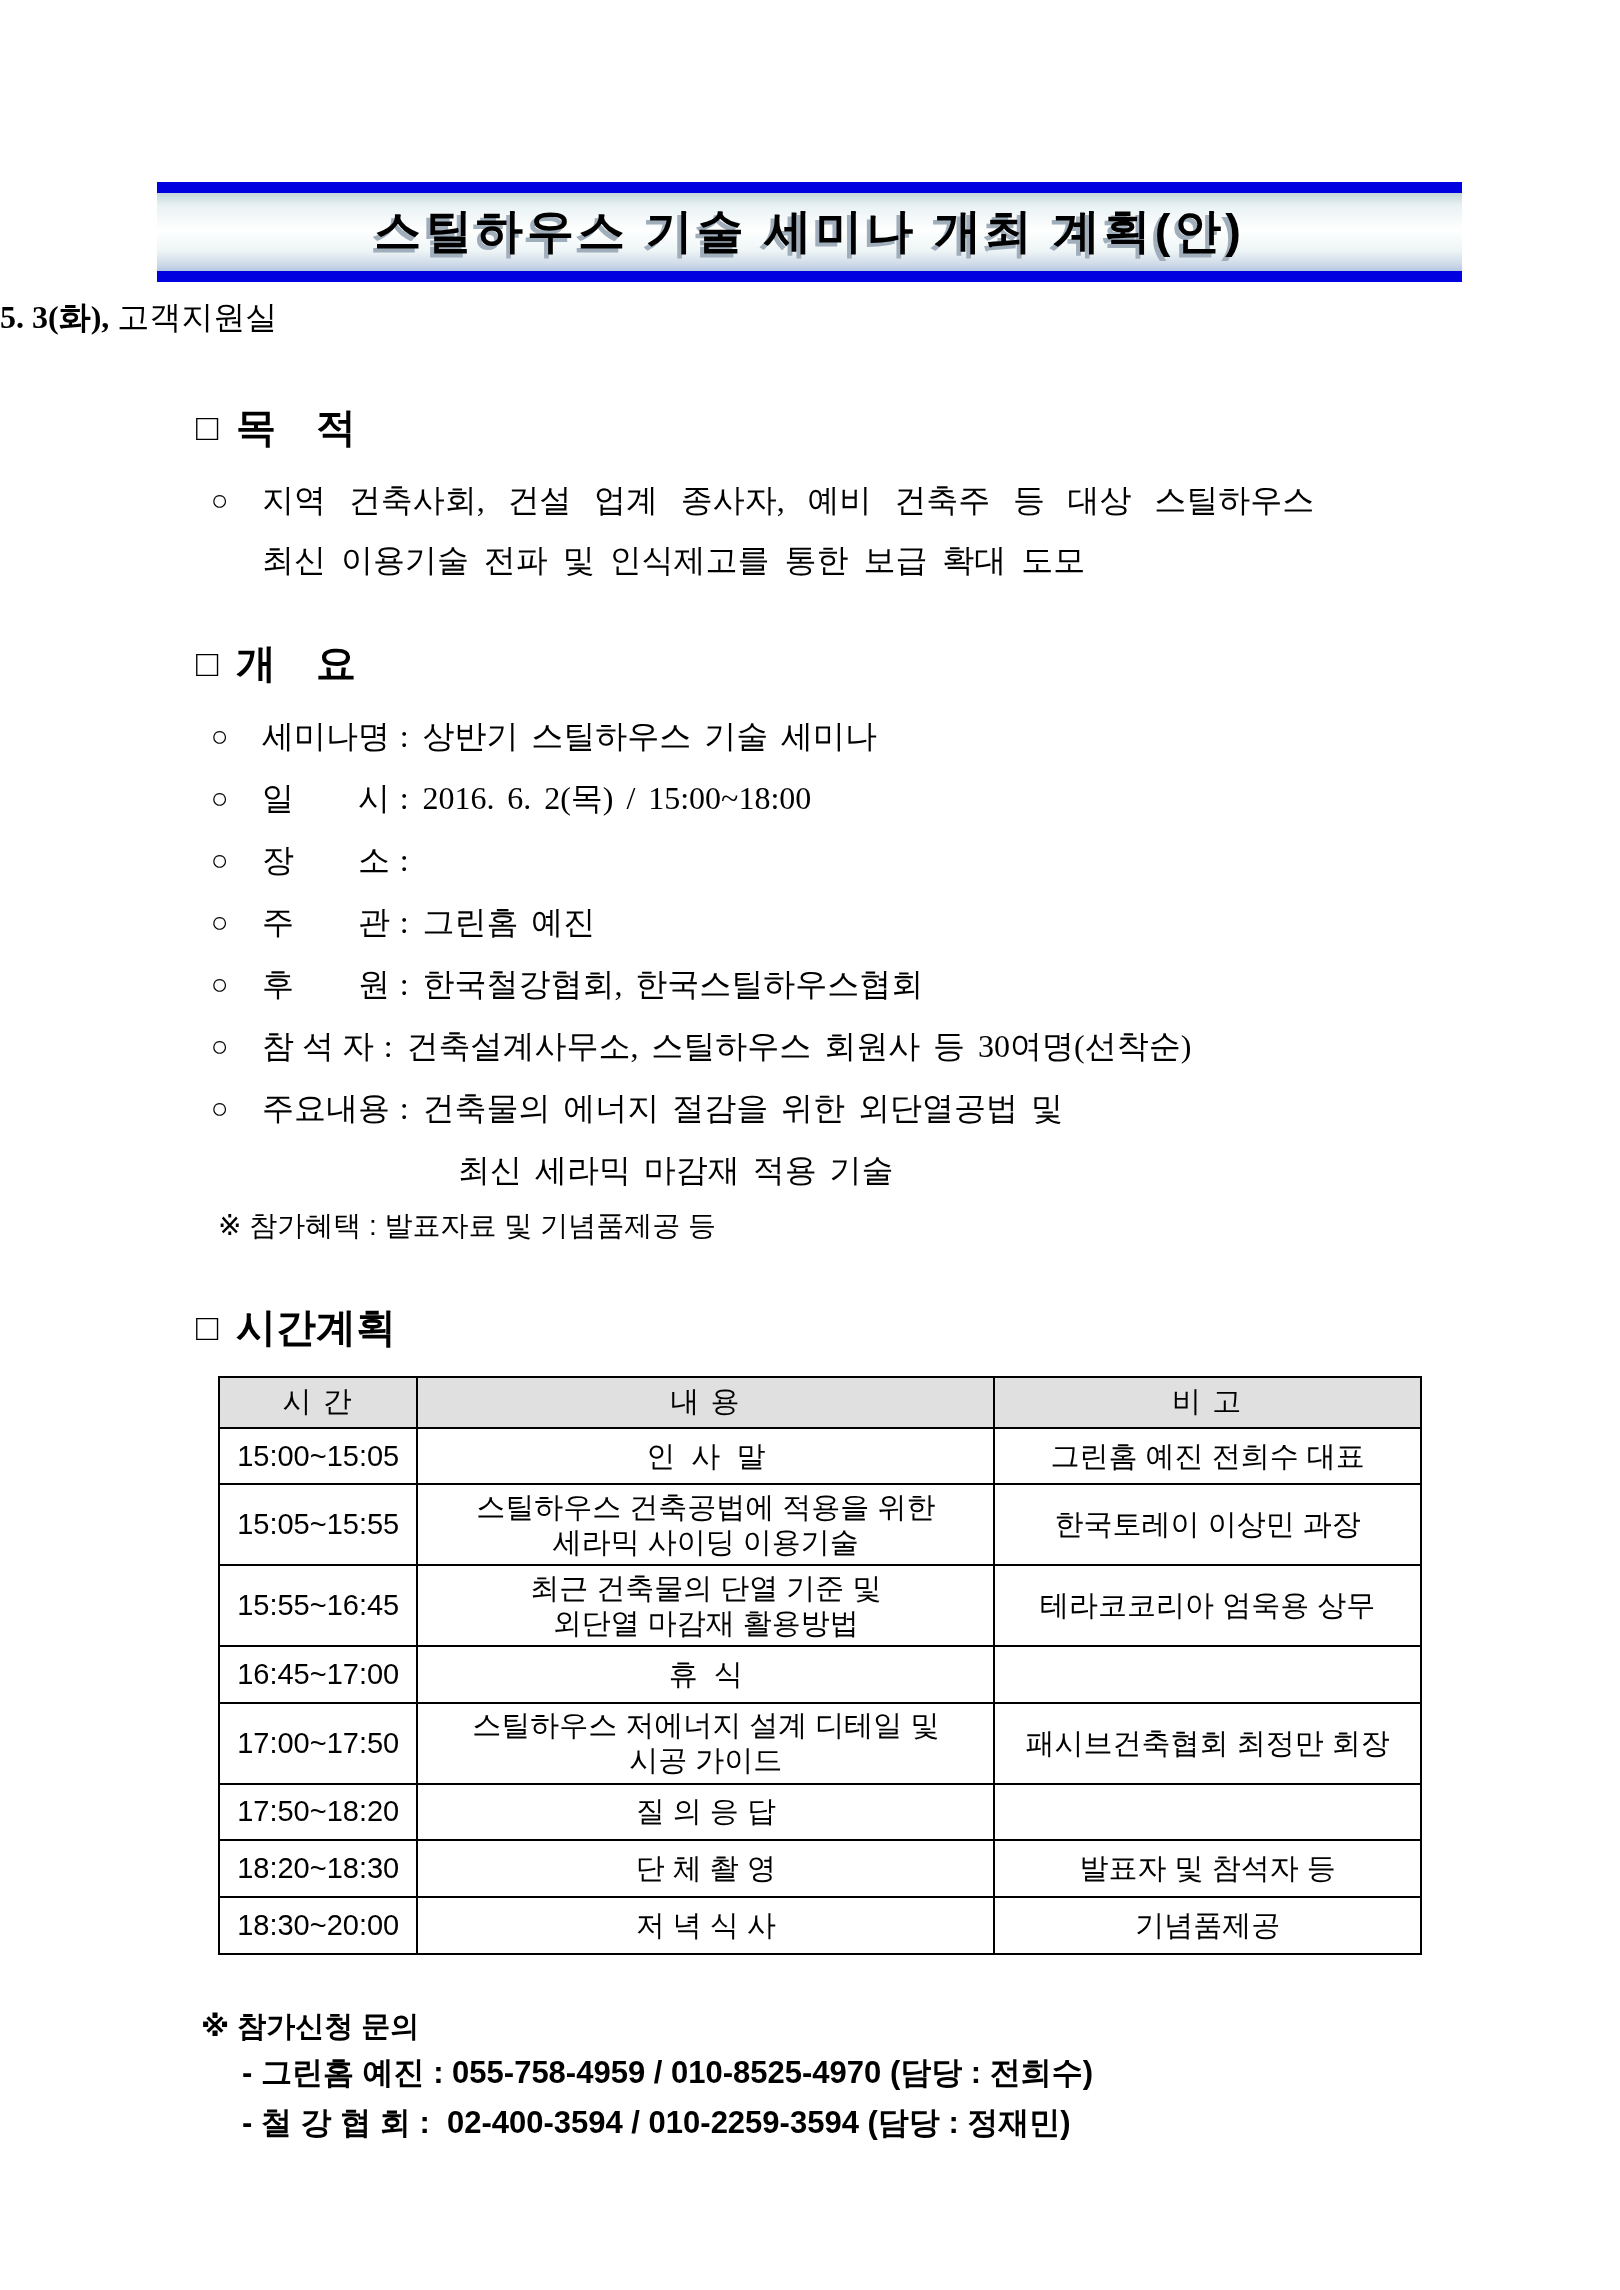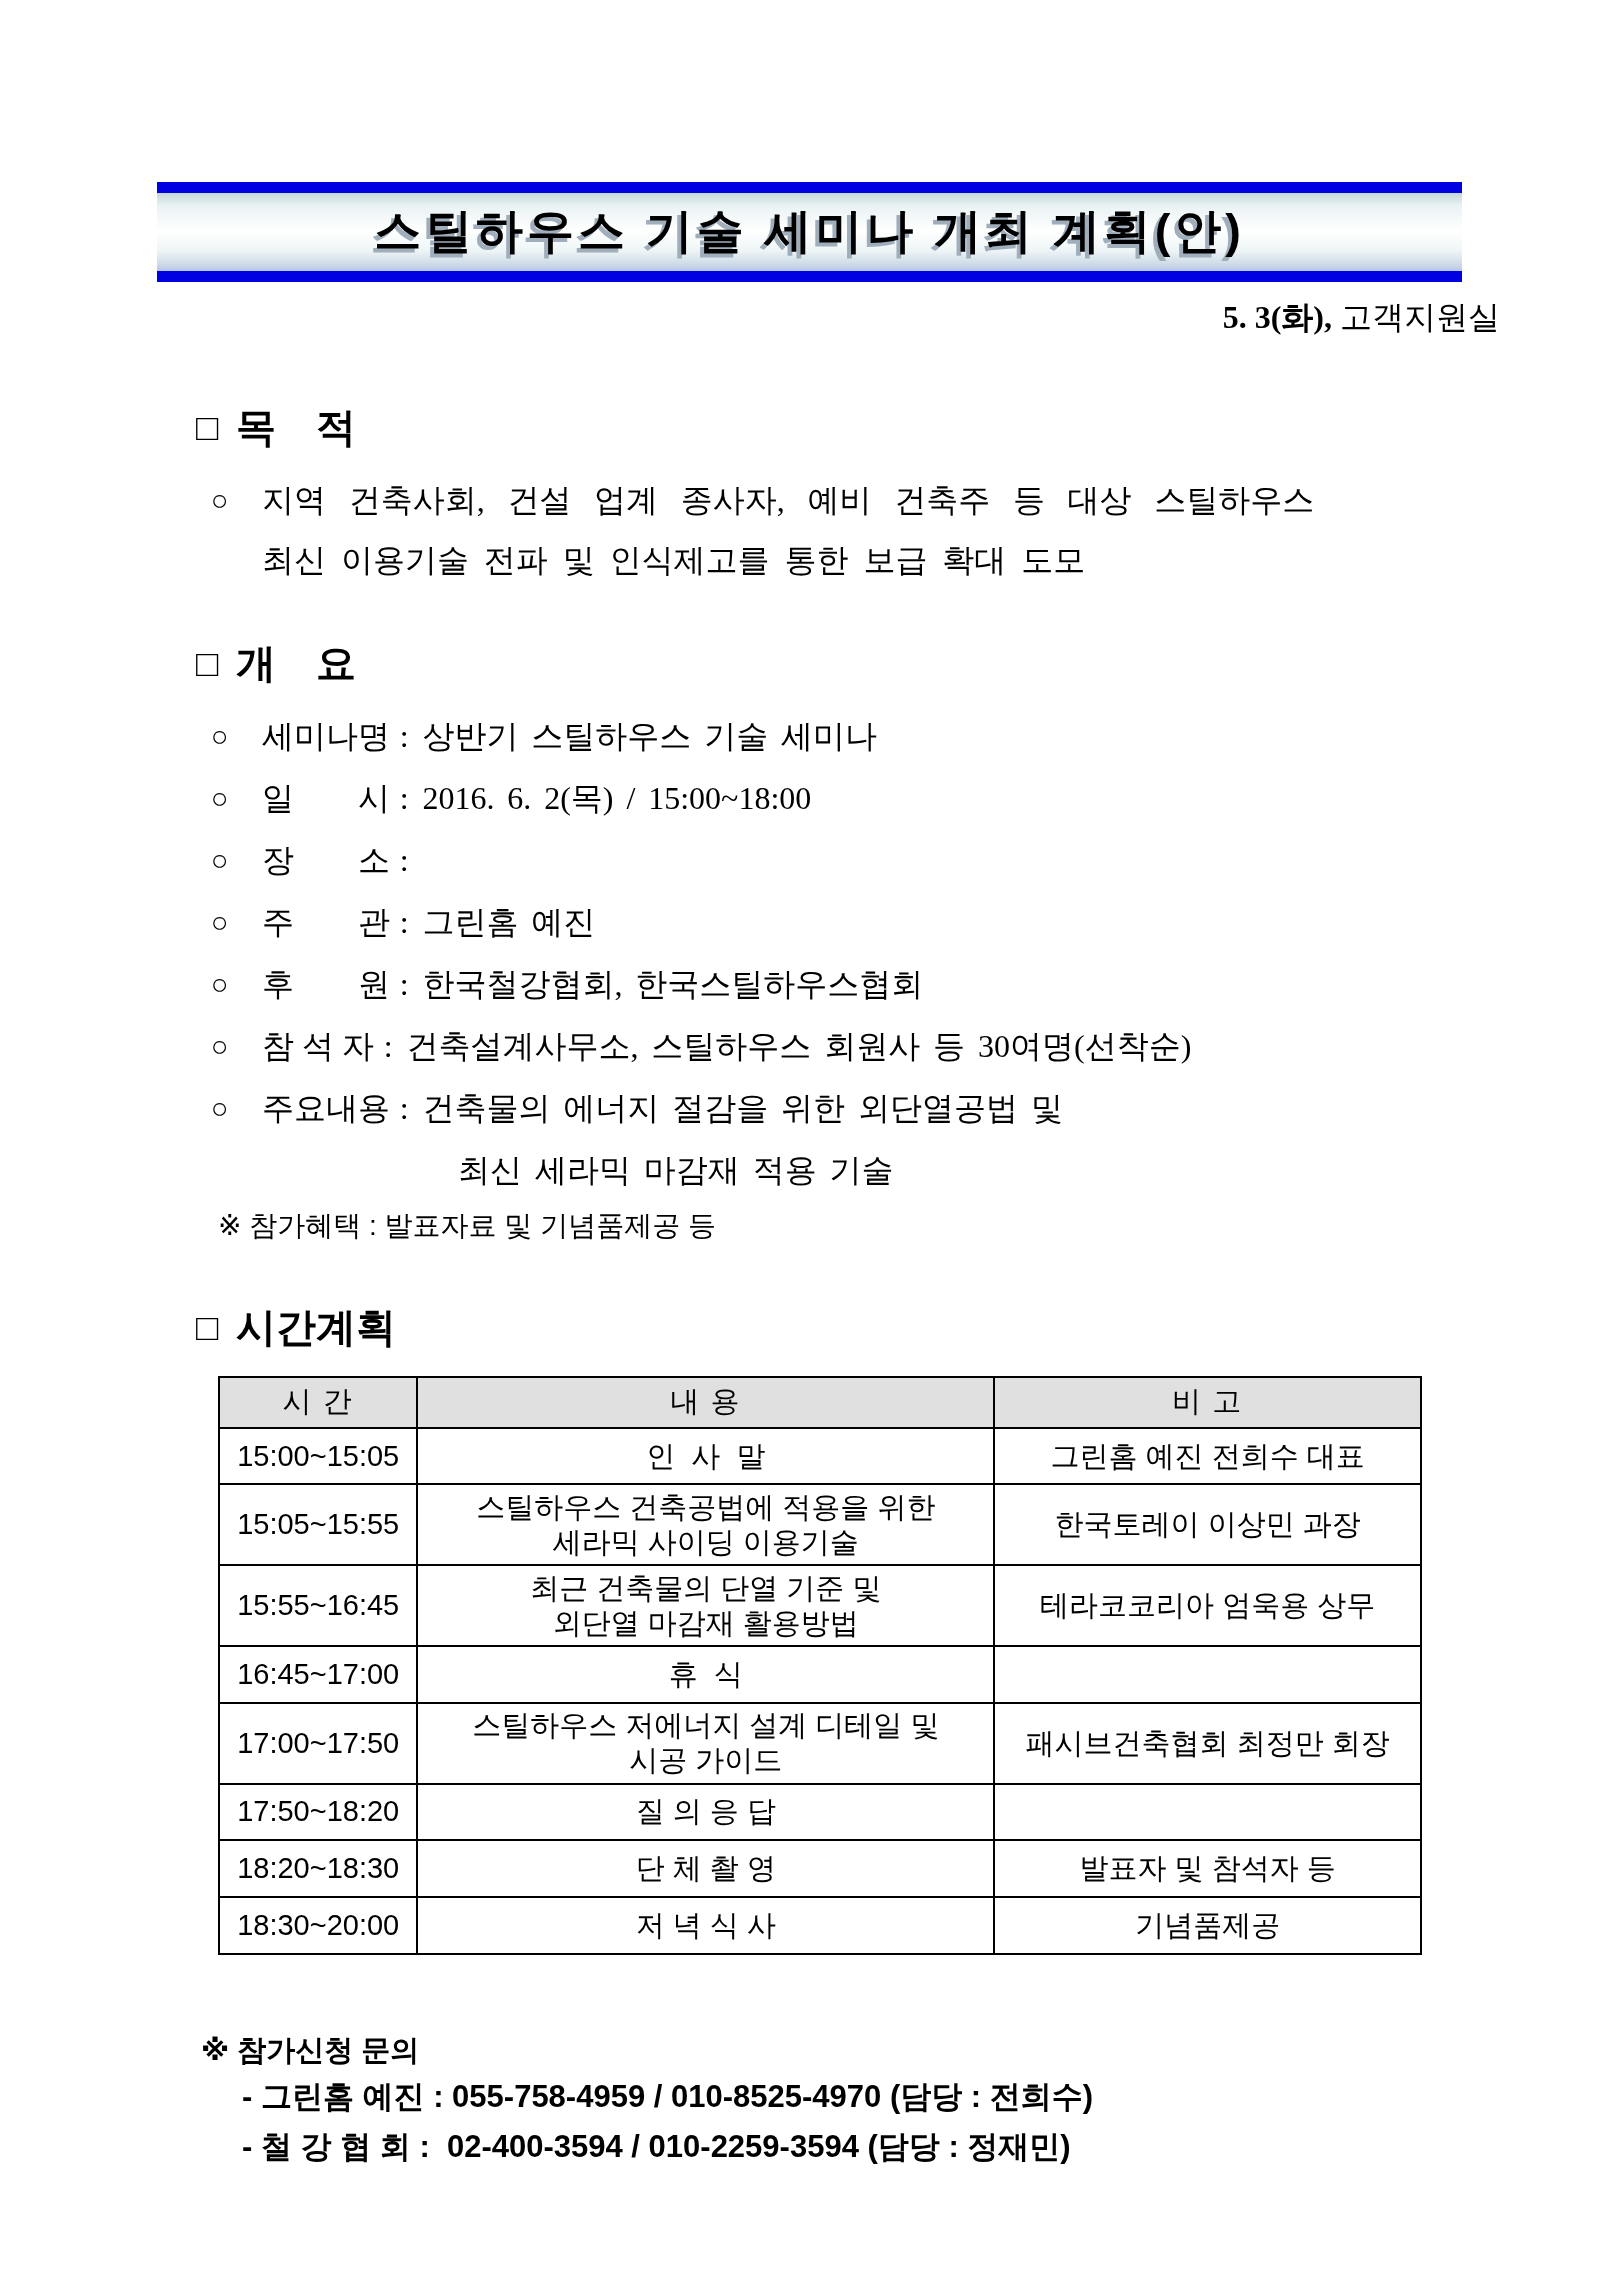--- a/index.html
+++ b/index.html
@@ -33,21 +33,21 @@
     font-size:47px;
     letter-spacing:3.9px;
     color:#000;
     text-shadow:-3.9px 3.9px 0 #a0aebc;
     white-space:pre;
   }
   
   .dateline{
     margin-top:15.7px;
     padding-right:120px;
-    text-align:right;
+    text-align:left;
     font-size:32px;
     line-height:41px;
     white-space:pre;
   }
   .dateline .date-part{font-weight:bold;}
   .dateline .dept-part{font-weight:normal;}
   
   .sec-heading{
     margin:0 0 0 196px;
     font-family:"Liberation Sans","DejaVu Sans",sans-serif;
@@ -130,21 +130,21 @@
     background:#e0e0e0;
     font-weight:normal;
     height:41px;
     letter-spacing:2px;
     font-family:Liberation Serif, serif;
   }
   .schedule-table td{height:47px;line-height:35px;}
   .schedule-table tr.double td{height:71px;}
   
   .footer-inquiry{
-    margin:74px 0 0 201px;
+    margin:50px 0 0 201px;
     font-family:"Liberation Sans","DejaVu Sans",sans-serif;
     font-weight:bold;
   }
   .footer-title{
     font-size:29px;
     line-height:43px;
     white-space:pre;
   }
   .contact-line{
     margin-left:41px;

